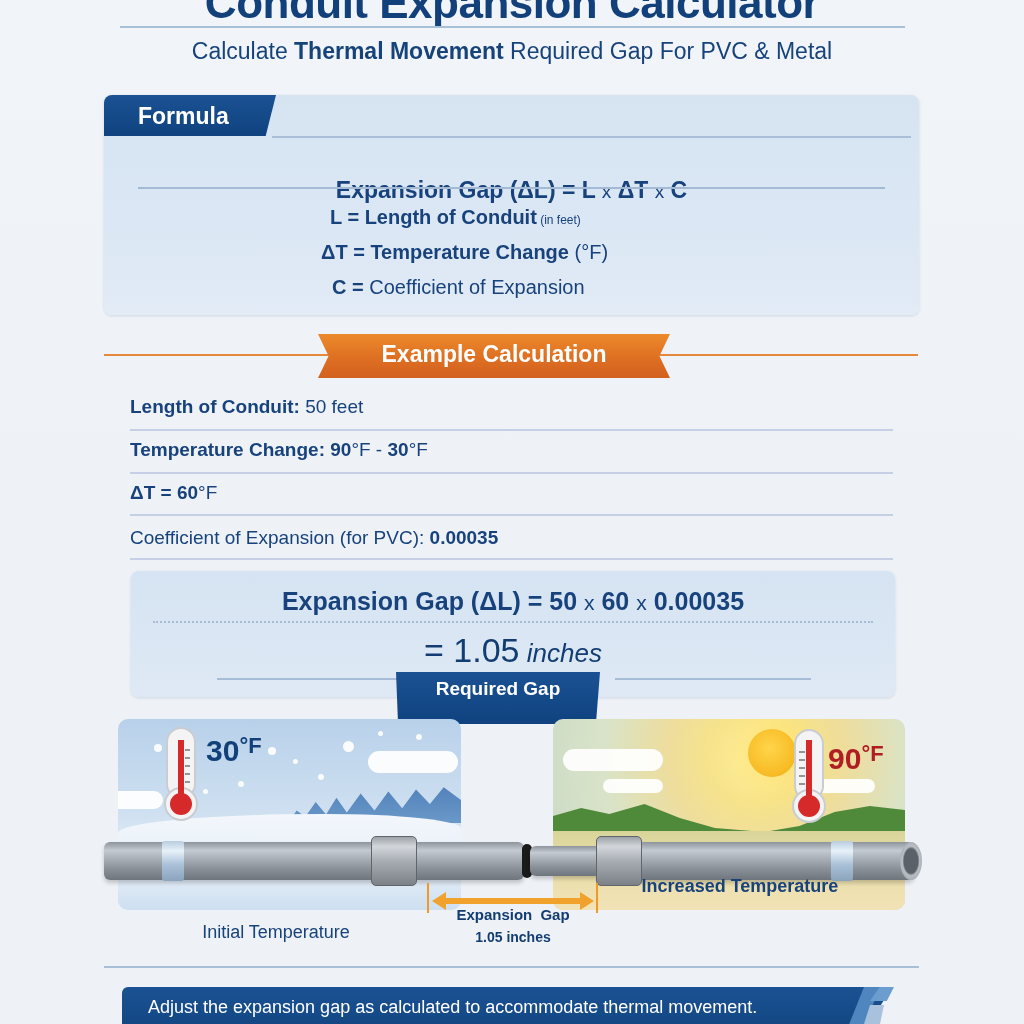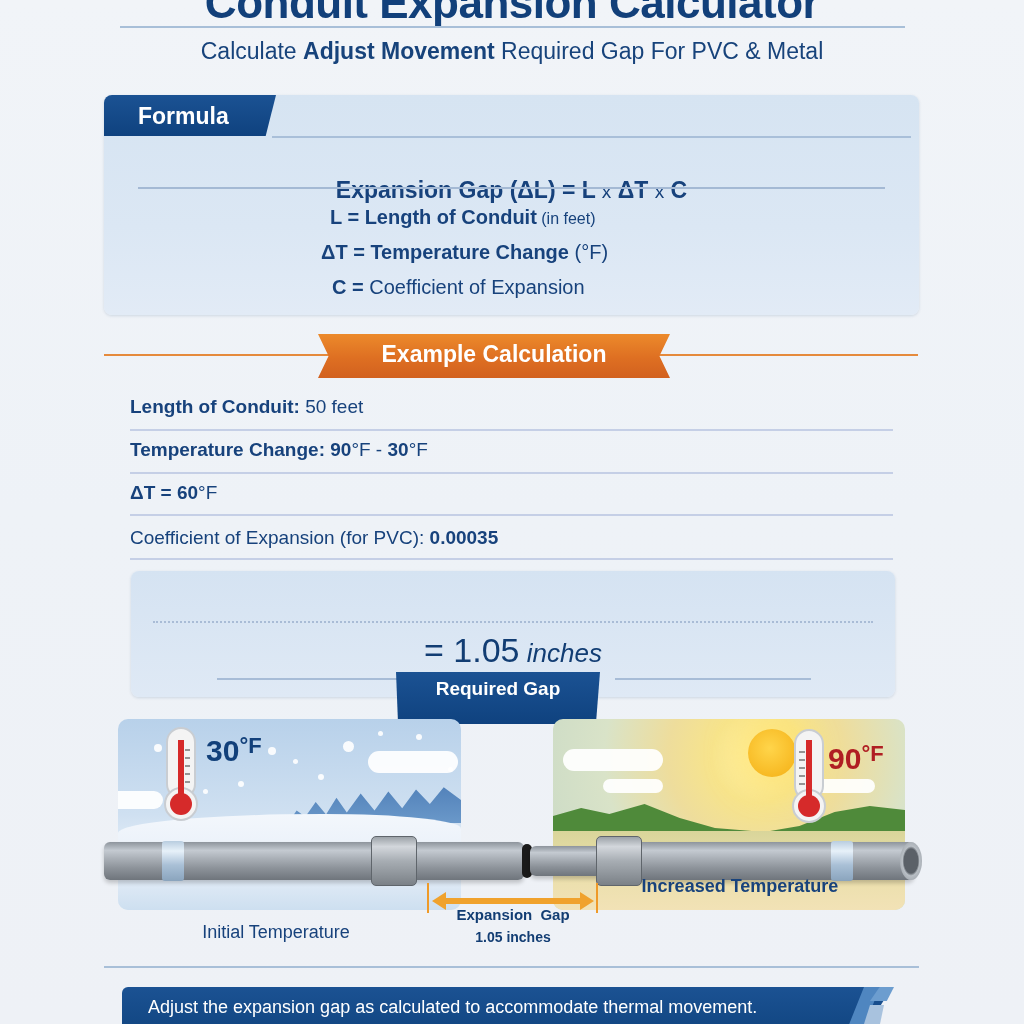--- a/index.html
+++ b/index.html
@@ -50,21 +50,21 @@
     font-size: 23px; font-weight: 700; color: #17427c; margin-top: 27px;
   }
   .formula-main .op { font-weight: 400; font-size: 19px; }
   .formula-rule {
     position: absolute; left: 34px; right: 34px; top: 92px; height: 2px; background: #a4b9d4;
   }
   .def {
     position: absolute; font-size: 20px; color: #17427c; white-space: nowrap;
   }
   .def b { font-weight: 700; }
-  .def .small { font-size: 16px; }
+  .def .small { font-size: 12px; }
 
   
   .ex-line-left { position: absolute; left: 104px; width: 225px; top: 354px; height: 2px; background: #e58a3c; }
   .ex-line-right { position: absolute; left: 658px; width: 260px; top: 354px; height: 2px; background: #e58a3c; }
   .ex-banner {
     position: absolute; left: 318px; top: 334px; width: 352px; height: 44px;
     background: linear-gradient(180deg, #ec8a2b 0%, #de6f22 55%, #d2611f 100%);
     clip-path: polygon(0 0, 100% 0, 97% 50%, 100% 100%, 0 100%, 3% 50%);
     color: #fff; font-weight: 700; font-size: 23px; text-align: center; padding-top: 7px;
   }
@@ -209,21 +209,21 @@
   .footer-stripe3 {
     position: absolute; left: 864px; top: 1005px; width: 20px; height: 19px;
     background: #a8c2de; clip-path: polygon(30% 0, 100% 0, 80% 100%, 0 100%);
   }
 </style>
 </head>
 <body>
 
 <div class="title">Conduit Expansion Calculator</div>
 <div class="title-rule"></div>
-<div class="subtitle"><span>Calculate </span><b>Adjust Movement</b><span> Required Gap For PVC &amp; Metal</span></div>
+<div class="subtitle"><span>Calculate </span><b>Thermal Movement</b><span> Required Gap For PVC &amp; Metal</span></div>
 
 <div class="formula-card">
   <div class="formula-tab">Formula</div>
   <div class="formula-tab-rule"></div>
   <div class="formula-main">
     <span>Expansion Gap (ΔL) = L</span>
     <span class="op">x</span>
     <span>ΔT</span>
     <span class="op">x</span>
     <span>C</span>
@@ -245,20 +245,27 @@
 <div class="row" style="top:439px;"><b>Temperature Change:</b><b> 90</b><span>°F - </span><b>30</b><span>°F</span></div>
 <div class="row-rule" style="top:472px;"></div>
 
 <div class="row" style="top:482px;"><b>ΔT = 60</b><span>°F</span></div>
 <div class="row-rule" style="top:514px;"></div>
 
 <div class="row" style="top:527px;"><span>Coefficient of Expansion (for PVC): </span><b>0.00035</b></div>
 <div class="row-rule" style="top:558px;"></div>
 
 <div class="result-card">
+  <div class="result-eq">
+    <span>Expansion Gap (ΔL) = 50</span>
+    <span class="op">x</span>
+    <span>60</span>
+    <span class="op">x</span>
+    <span>0.00035</span>
+  </div>
   <div class="result-dots"></div>
   <div class="result-val"><span class="big">= </span><span class="big">1.05</span><span class="unit"> inches</span></div>
   <div class="result-line-l"></div>
   <div class="result-line-r"></div>
 </div>
 <div class="req-tag">Required Gap</div>
 
 <div class="scene scene-cold">
   <div class="cloud" style="left:250px; top:32px; width:90px; height:22px;"></div>
   <div class="cloud" style="left:-10px; top:72px; width:55px; height:18px;"></div>

